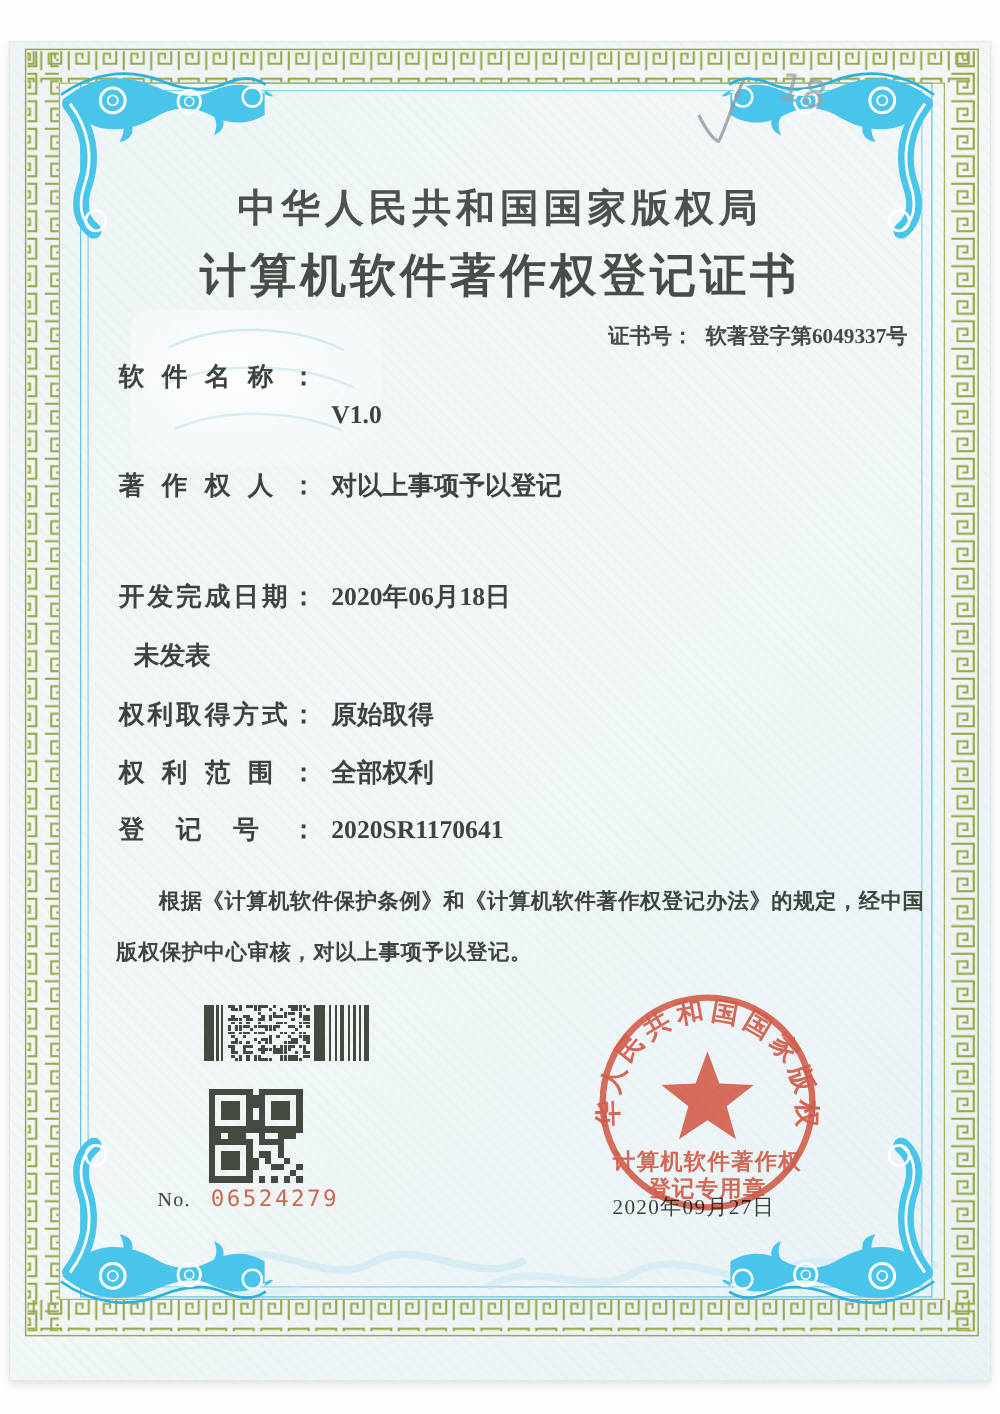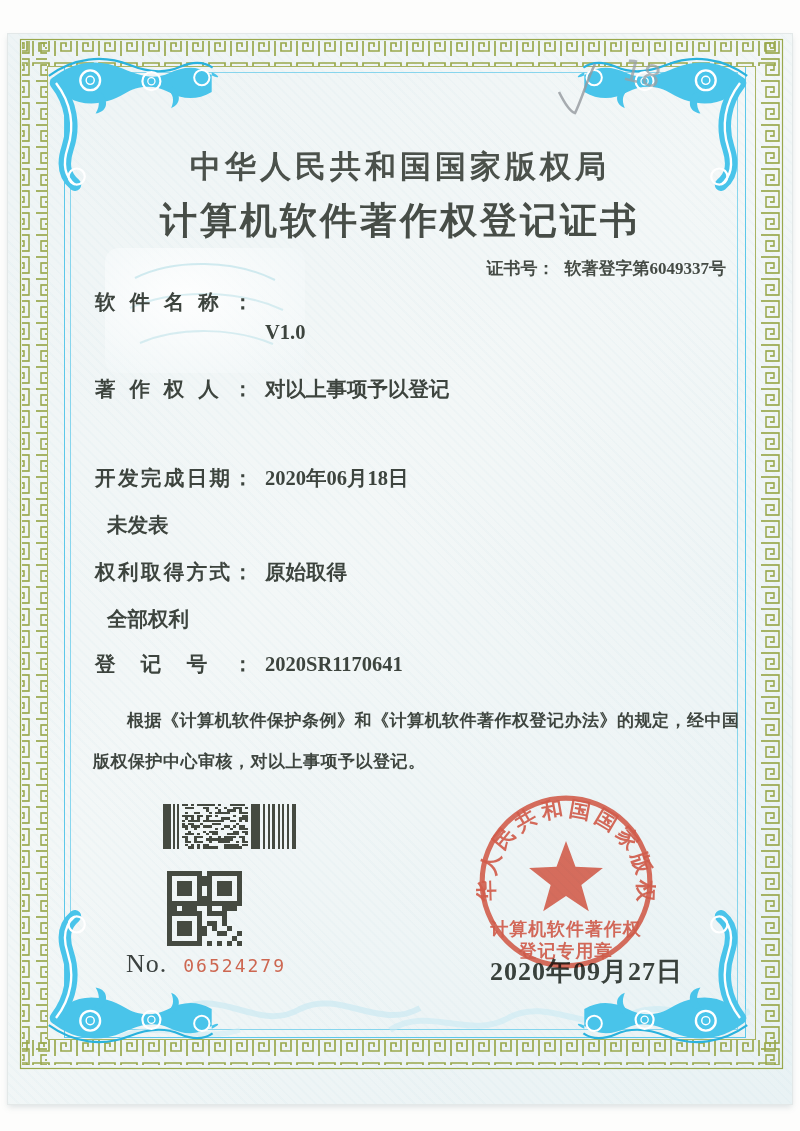--- a/index.html
+++ b/index.html
@@ -24,24 +24,24 @@
   .certno{top:223px;right:66px;font-size:17px;font-weight:bold;color:#454b45;z-index:4;}
   .certno .lbl{margin-right:10px;}
   
   .frow{left:87px;display:flex;font-size:20.5px;font-weight:bold;color:#3d443e;z-index:4;line-height:1.45;}
   .flabel{width:158px;display:inline-block;text-align:justify;text-align-last:justify;flex:none;}
   .fvalue{margin-left:12px;}
   .statement{left:85px;top:666px;width:652px;font-size:17px;font-weight:bold;color:#3e453f;
              line-height:2.42;text-indent:2em;letter-spacing:.5px;z-index:4;}
   
   .noline{left:118px;top:915px;z-index:4;display:flex;align-items:baseline;}
-  .no-label{font-size:26px;color:#3c4240;letter-spacing:1px;}
+  .no-label{font-size:16px;color:#3c4240;letter-spacing:1px;}
   .no-value{margin-left:16px;font-family:"DejaVu Sans Mono","Liberation Mono",monospace;
             font-size:18px;color:var(--number-orange,#cd6751);letter-spacing:2px;}
-  .issue-date{left:482px;top:920px;font-size:26px;font-weight:bold;color:#39413c;letter-spacing:1px;z-index:5;}
+  .issue-date{left:482px;top:920px;font-size:17px;font-weight:normal;color:#39413c;letter-spacing:1px;z-index:5;}
   .seal{left:468px;top:758px;z-index:6;mix-blend-mode:multiply;opacity:.93;}
   .ghost{left:97px;top:214px;width:200px;height:125px;border-radius:14px;z-index:1;
          background:radial-gradient(ellipse at 40% 40%,rgba(255,255,255,.9),rgba(235,245,248,.2));}
   .penmark{left:537px;top:8px;z-index:7;}
   .pen-text{position:absolute;left:78px;top:14px;font-size:30px;color:#9aa0a4;
             transform:rotate(14deg);font-family:"DejaVu Sans","Liberation Sans",sans-serif;opacity:.75;}
   .squiggles{left:52px;top:941px;z-index:1;opacity:.55;}
 </style>
 </head>
 <body>
@@ -139,20 +139,21 @@
       <span class="fvalue">2020年06月18日</span>
     </div>
     <div class="abs frow" style="top:477px">
       <span class="fvalue">未发表</span>
     </div>
     <div class="abs frow" style="top:524px">
       <span class="flabel">权利取得方式：</span>
       <span class="fvalue">原始取得</span>
     </div>
     <div class="abs frow" style="top:571px">
+      <span class="flabel">权利范围：</span>
       <span class="fvalue">全部权利</span>
     </div>
     <div class="abs frow" style="top:616px">
       <span class="flabel">登记号：</span>
       <span class="fvalue">2020SR1170641</span>
     </div>
 
     <div class="abs statement">根据《计算机软件保护条例》和《计算机软件著作权登记办法》的规定，经中国版权保护中心审核，对以上事项予以登记。</div>
 
     <svg class="abs" id="barcode" style="left:155px;top:769px;z-index:4" width="140" height="47" viewBox="0 0 140 47" shape-rendering="crispEdges">

